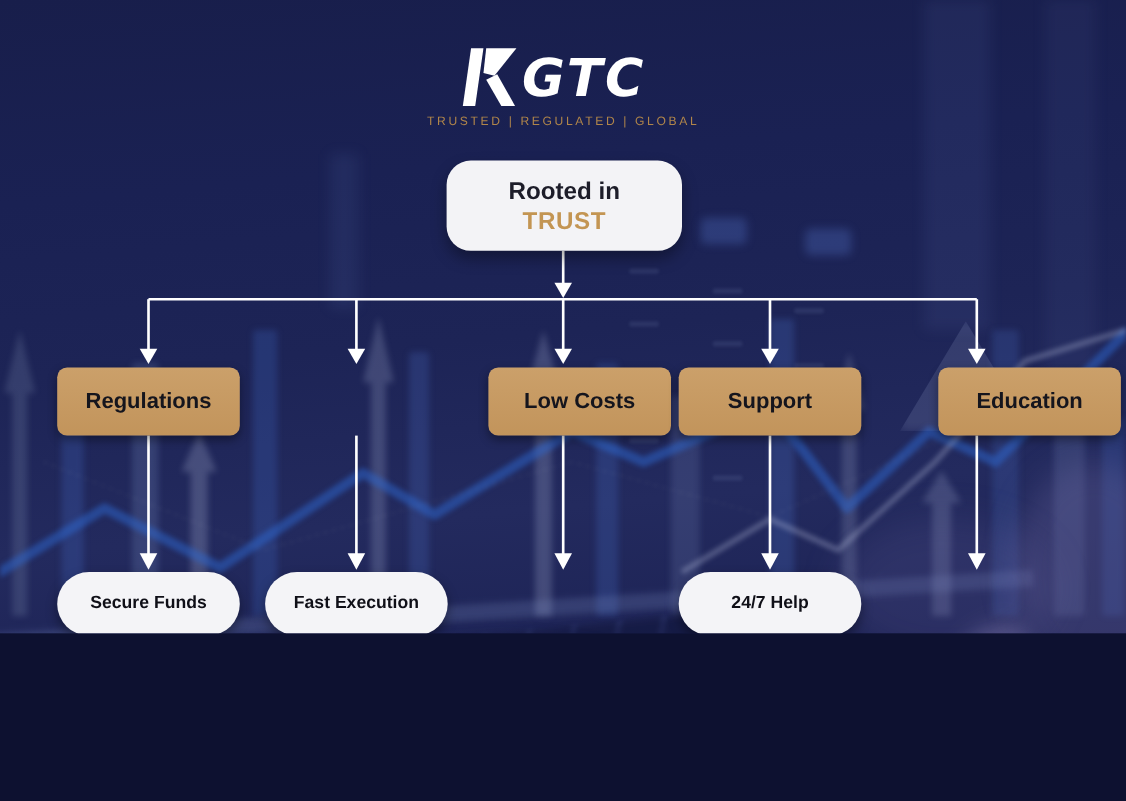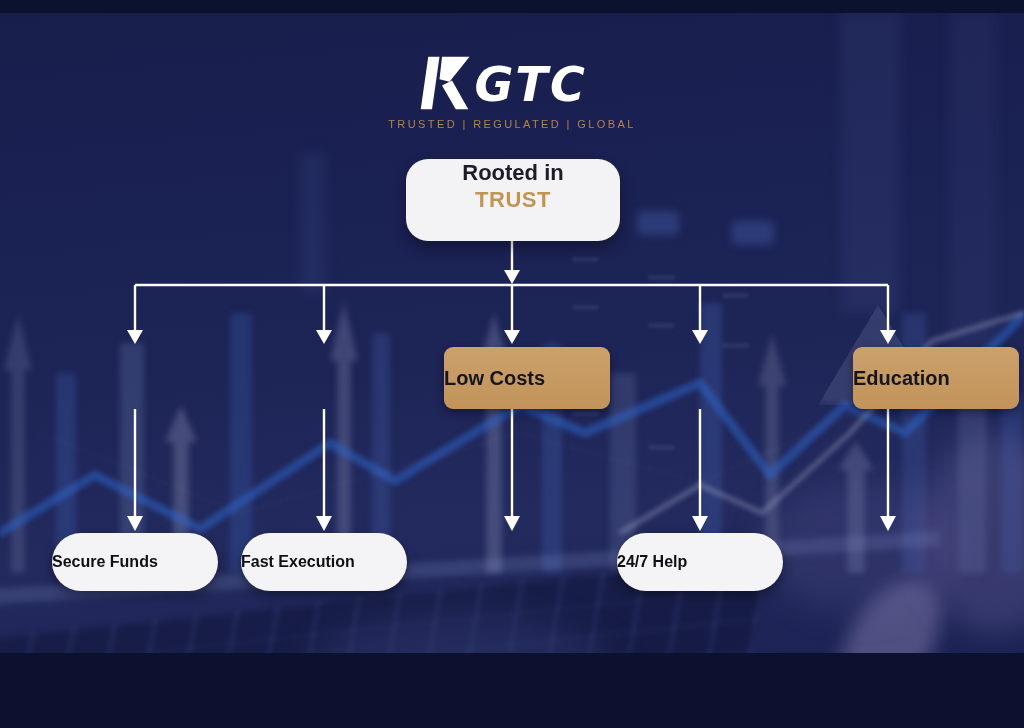--- a/index.html
+++ b/index.html
@@ -1,20 +1,19 @@
 <!DOCTYPE html>
 <html><head>
 <meta charset="utf-8">
 <style>
   html,body{margin:0;padding:0;background:#0d1130;}
   .canvas{
-    position:relative;width:1024px;height:640px;overflow:hidden;
+    position:relative;width:1024px;height:576px;overflow:hidden;
     background:linear-gradient(175deg,#181e4b 0%,#1a2153 28%,#1d2456 52%,#232a5e 76%,#1c2254 100%);
     font-family:"Liberation Sans",sans-serif;
-    margin-top:13px;
   }
   
   .bg{position:absolute;inset:0;pointer-events:none;}
   .bars{position:absolute;inset:0;filter:blur(3px);}
   .bar{position:absolute;border-radius:3px;}
   .bar.arrow{border-radius:0;clip-path:polygon(50% 0,100% 22%,74% 22%,74% 100%,26% 100%,26% 22%,0 22%);}
   .softband{position:absolute;filter:blur(6px);}
   .blob{position:absolute;border-radius:50%;}
   .widget{position:absolute;border-radius:5px;background:rgba(85,120,205,.30);filter:blur(4px);}
   .dash{position:absolute;width:27px;height:5px;border-radius:2px;background:rgba(160,180,225,.11);filter:blur(1.5px);}
@@ -25,21 +24,21 @@
       repeating-linear-gradient(90deg,rgba(8,12,38,.55) 0 36px,rgba(66,78,130,.28) 36px 41px),
       repeating-linear-gradient(0deg,rgba(8,12,38,.45) 0 26px,rgba(66,78,130,.22) 26px 30px);
   }
   .deck-edge{position:absolute;left:-40px;top:548px;width:980px;height:15px;
     background:rgba(140,160,215,.20);transform:rotate(-3.5deg);filter:blur(3px);}
   .tri{position:absolute;clip-path:polygon(50% 0,100% 100%,0 100%);filter:blur(4px);}
   
   .logo-wrap{position:absolute;top:40px;left:0;right:0;display:flex;flex-direction:column;align-items:center;gap:5px;}
   .tagline{font-size:11px;font-weight:normal;letter-spacing:2.4px;color:#b0854a;}
   
-  .node{position:absolute;display:flex;align-items:center;text-align:center;box-sizing:border-box;}
+  .node{position:absolute;display:flex;align-items:center;justify-content:center;text-align:center;box-sizing:border-box;}
   .root-node{left:406px;top:146px;width:214px;height:82px;background:#f3f3f6;border-radius:22px;
     box-shadow:0 7px 14px rgba(0,0,0,.35);flex-direction:column;line-height:27px;}
   .root-line1{font-size:22px;font-weight:bold;color:#1d1d29;}
   .root-line2{font-size:22px;font-weight:bold;color:#c39553;letter-spacing:.5px;}
   .pillar-box{top:334px;width:166px;height:62px;border-radius:9px;
     background:linear-gradient(180deg,#cba06a 0%,#c2945b 100%);
     box-shadow:0 4px 9px rgba(0,0,0,.38);font-size:20px;font-weight:bold;color:#15151d;}
   .benefit-box{top:520px;width:166px;height:58px;background:#f4f4f7;border-radius:29px;
     box-shadow:0 5px 11px rgba(0,0,0,.38);font-size:16px;font-weight:bold;color:#0f0f17;white-space:nowrap;}
   .c0{left:52px}.c1{left:241px}.c2{left:444px}.c3{left:617px}.c4{left:853px}
@@ -145,22 +144,28 @@
       <text x="90" y="76" font-family="DejaVu Sans, sans-serif" font-size="76" font-weight="bold" font-style="italic" letter-spacing="4" fill="#ffffff">GTC</text>
     </svg>
     <div class="tagline">TRUSTED | REGULATED | GLOBAL</div>
   </div>
 
   <div class="node root-node">
     <div class="root-line1">Rooted in</div>
     <div class="root-line2">TRUST</div>
   </div>
 
+  <div class="node pillar-box c0">
+    <span>Regulations</span>
+  </div>
   <div class="node pillar-box c2">
     <span>Low Costs</span>
+  </div>
+  <div class="node pillar-box c3">
+    <span>Support</span>
   </div>
   <div class="node pillar-box c4">
     <span>Education</span>
   </div>
 
   <div class="node benefit-box c0">
     <span>Secure Funds</span>
   </div>
   <div class="node benefit-box c1">
     <span>Fast Execution</span>

